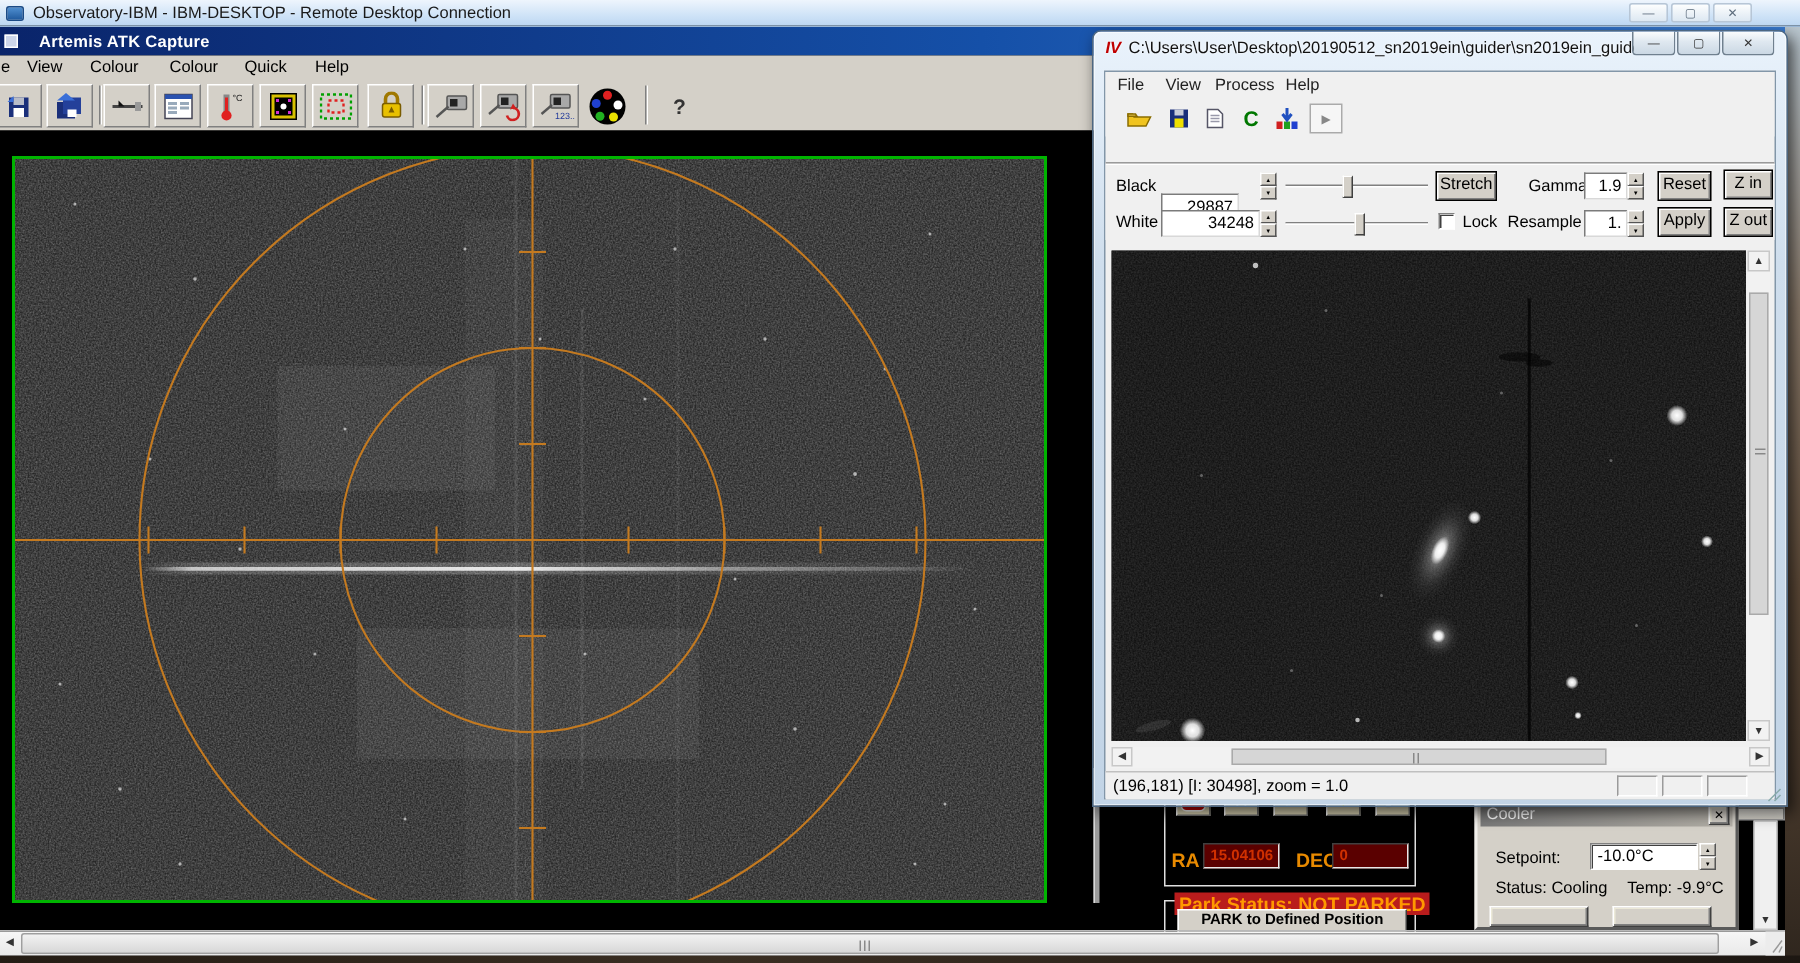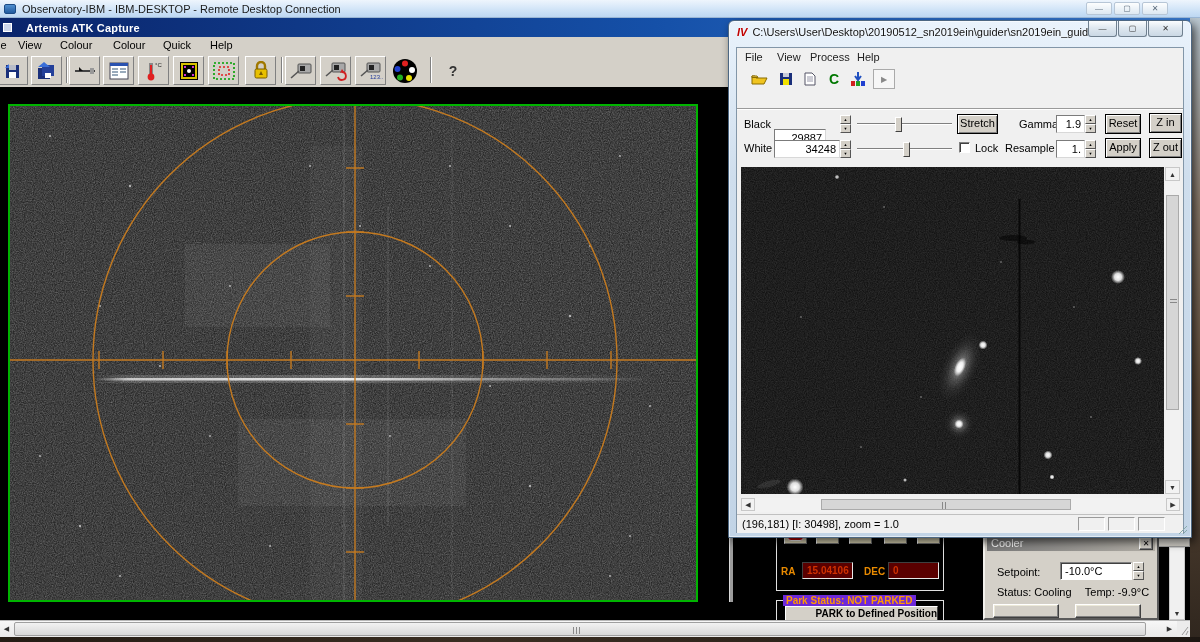--- a/index.html
+++ b/index.html
@@ -40,21 +40,21 @@
   .a-client { left:0; top:69px; width:100%; height:533px; background:#000; }
 
   
   .starfield { left:8px; top:104px; width:690px; height:498px; border:2px solid #00b400; background:#2e2e2e; }
 
   
   .panel-edge { left:729px; top:512px; width:4px; height:90px; background:#9c9c9c; border-left:1px solid #d8d8d8; }
   .groupbox { position:absolute; border:1px solid #e0e0e0; }
   .sqbtn { position:absolute; top:521px; width:23px; height:23px; background:#d9d2b2;
     border:1px solid; border-color:#fff #6b6b6b #6b6b6b #fff; display:flex; align-items:center; justify-content:center; }
-  .o-label { position:absolute; color:#e88a00; font-weight:bold; font-size:10px; }
+  .o-label { position:absolute; color:#e88a00; font-weight:bold; font-size:13px; }
   .coordbox { position:absolute; height:17px; background:#5a0000; border:1px solid; border-color:#404040 #e8e8e8 #e8e8e8 #404040;
     color:#d03000; font-size:10px; font-weight:bold; padding:2px 0 0 4px; }
   .stopsign { width:17px; height:17px; background:#c00000; border-radius:4px; color:#fff; font-size:4px; font-weight:bold;
     display:flex; align-items:center; justify-content:center; border:1px solid #fff; }
   .bone { width:14px; height:5px; background:#f5f2e4; border-radius:3px; transform:rotate(-40deg); box-shadow:0 0 1px #888; }
 
   
   .cooler { left:983px; top:532px; width:176px; height:88px; background:#d4d0c8;
     border:2px solid; border-color:#f2f0ec #5a5a5a #5a5a5a #f2f0ec; font-size:11px; color:#000; }
   .cool-title { position:absolute; left:2px; top:2px; right:2px; height:15px;
@@ -328,22 +328,22 @@
   <div class="sqbtn" style="left:884px; color:#f0e000; font-size:16px">☀</div>
   <div class="sqbtn" style="left:917px">
     <div class="bone"></div>
   </div>
   <span class="o-label" style="left:781px; top:566px">RA</span>
   <div class="coordbox" style="left:802px; top:562px; width:51px">15.04106</div>
   <span class="o-label" style="left:864px; top:566px">DEC</span>
   <div class="coordbox" style="left:888px; top:562px; width:51px">0</div>
 
   <div class="groupbox" style="left:776px; top:600px; width:168px; height:36px;"></div>
-  <span class="o-label" style="left:783px; top:595px; color:#ff9900; background:#6d28d9; padding:0 3px">Park Status: NOT PARKED</span>
-  <div class="abs" style="left:785px; top:606px; width:153px; height:16px; background:#d4d0c8; border:1px solid; border-color:#fff #404040 #404040 #fff; font-size:10px; font-weight:bold; text-align:right; color:#000; padding-top:1px">PARK to Defined Position</div>
+  <span class="o-label" style="left:783px; top:595px; color:#ff9900; background:#b91c1c; padding:0 3px">Park Status: NOT PARKED</span>
+  <div class="abs" style="left:785px; top:606px; width:153px; height:16px; background:#d4d0c8; border:1px solid; border-color:#fff #404040 #404040 #fff; font-size:10px; font-weight:bold; text-align:center; color:#000; padding-top:1px">PARK to Defined Position</div>
 
   <div class="abs gray-strip"></div>
   <div class="abs lr-vscroll">
     <div class="glyph" style="position:absolute; left:0; right:0; bottom:2px; text-align:center">▼</div>
   </div>
 
   <div class="abs cooler">
     <div class="cool-title"><span>Cooler</span>
       <div class="cool-x c-raised">✕</div>
     </div>

